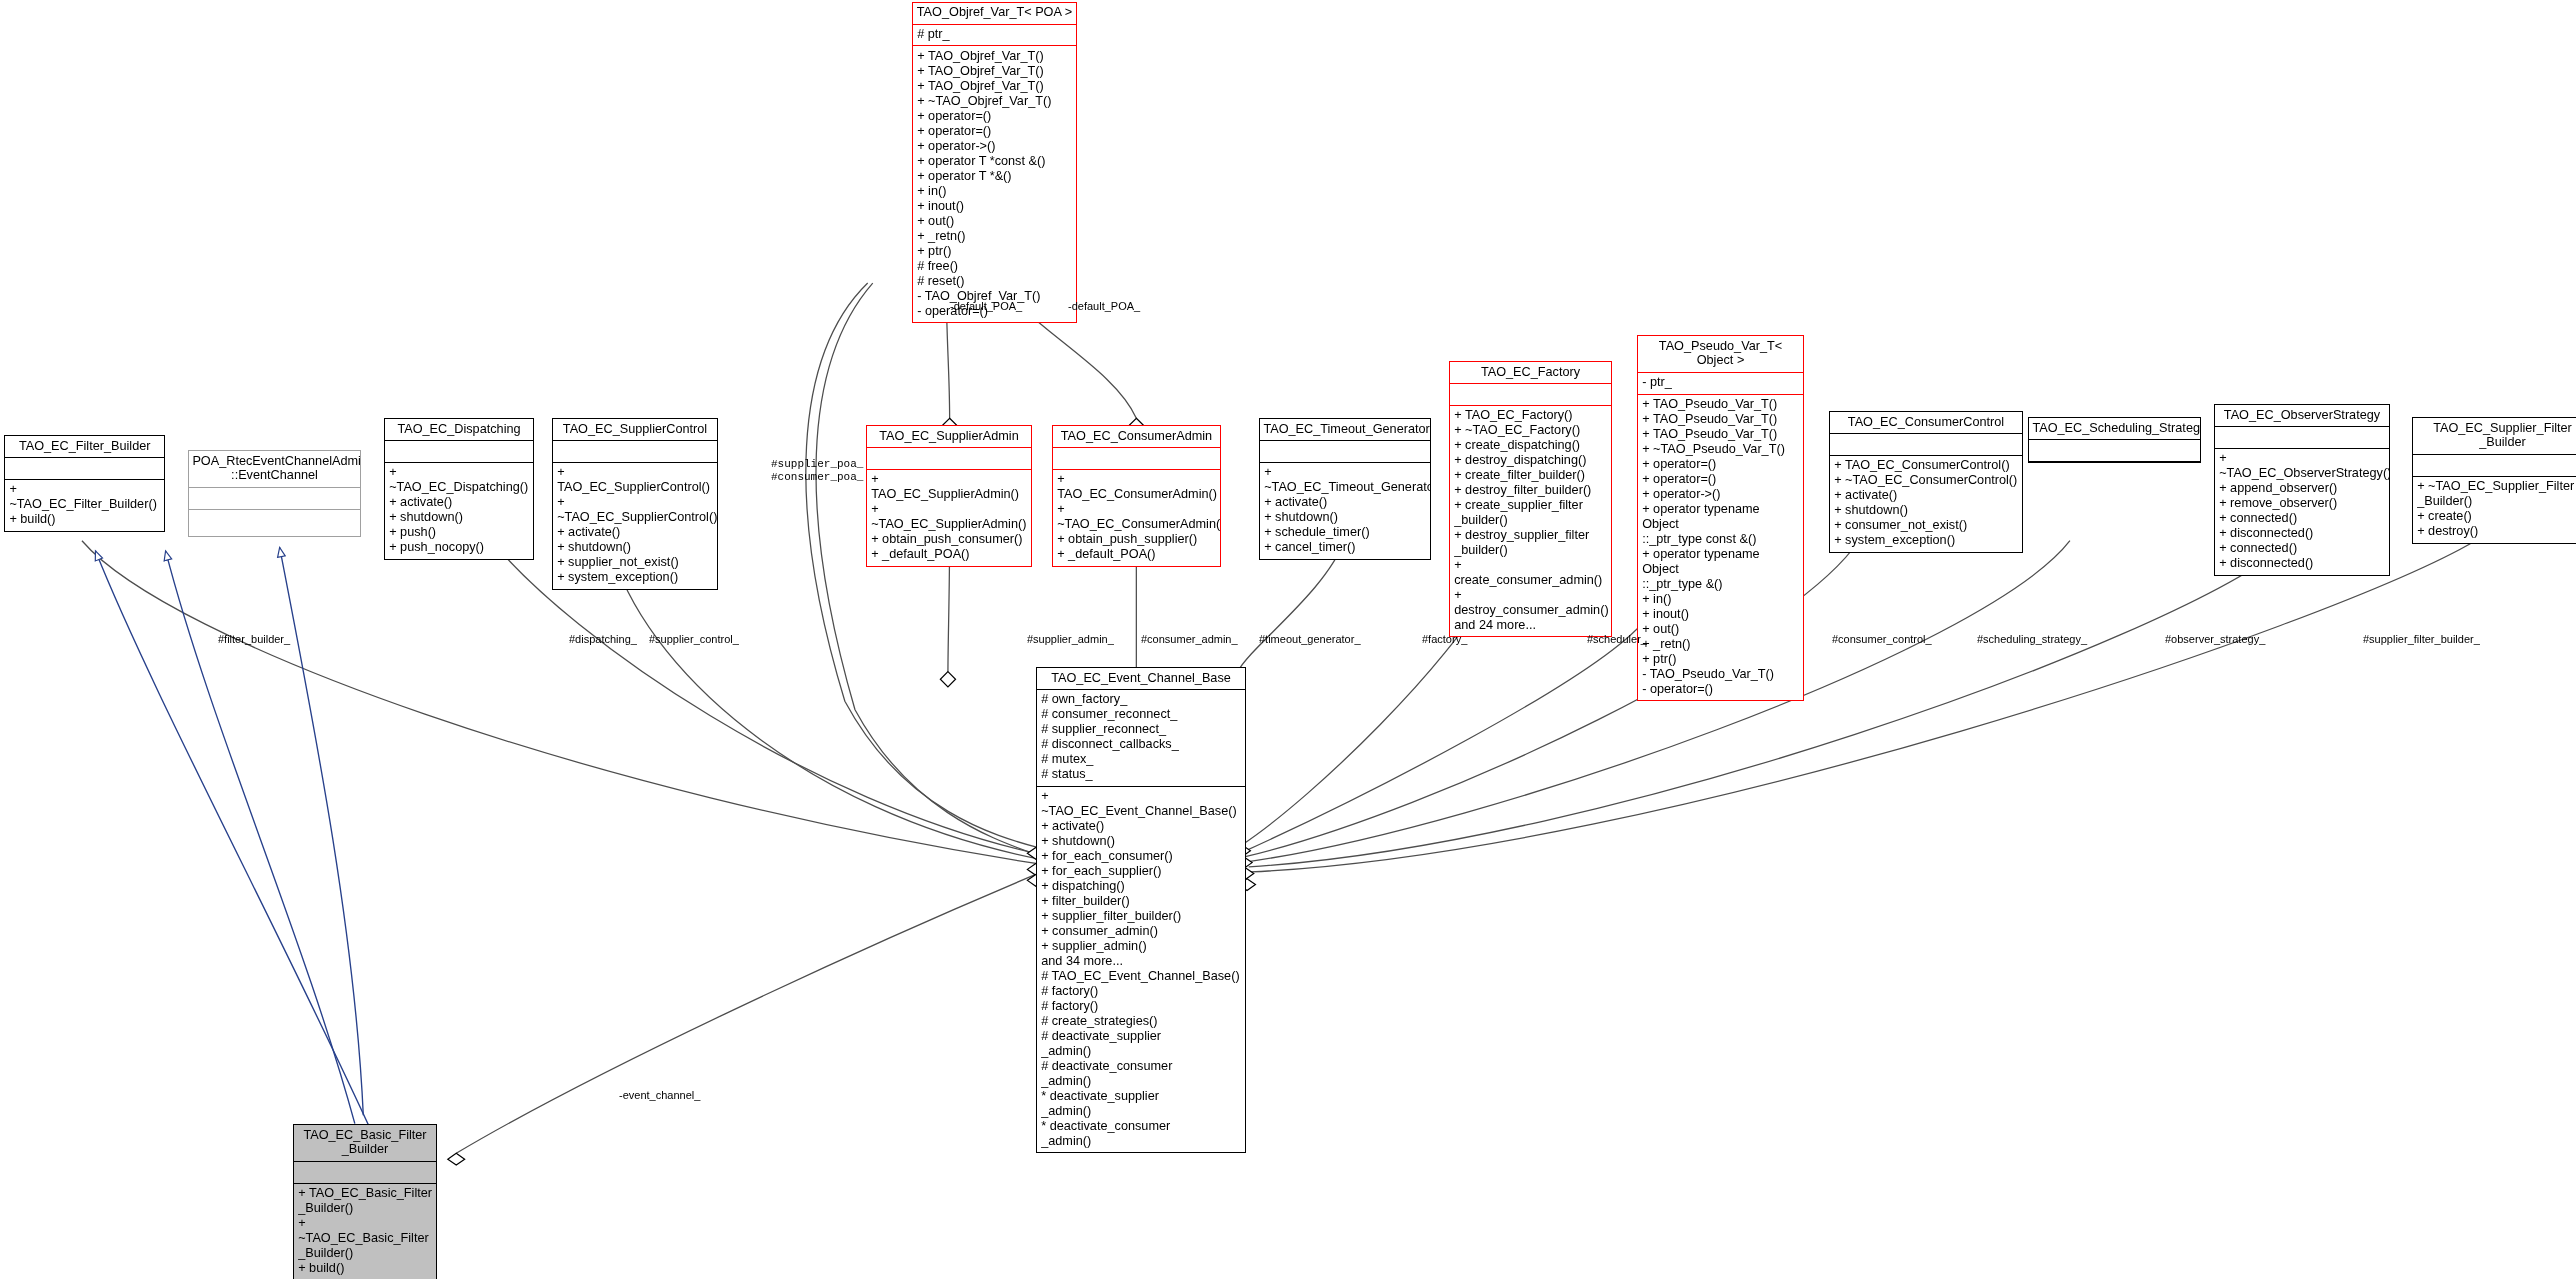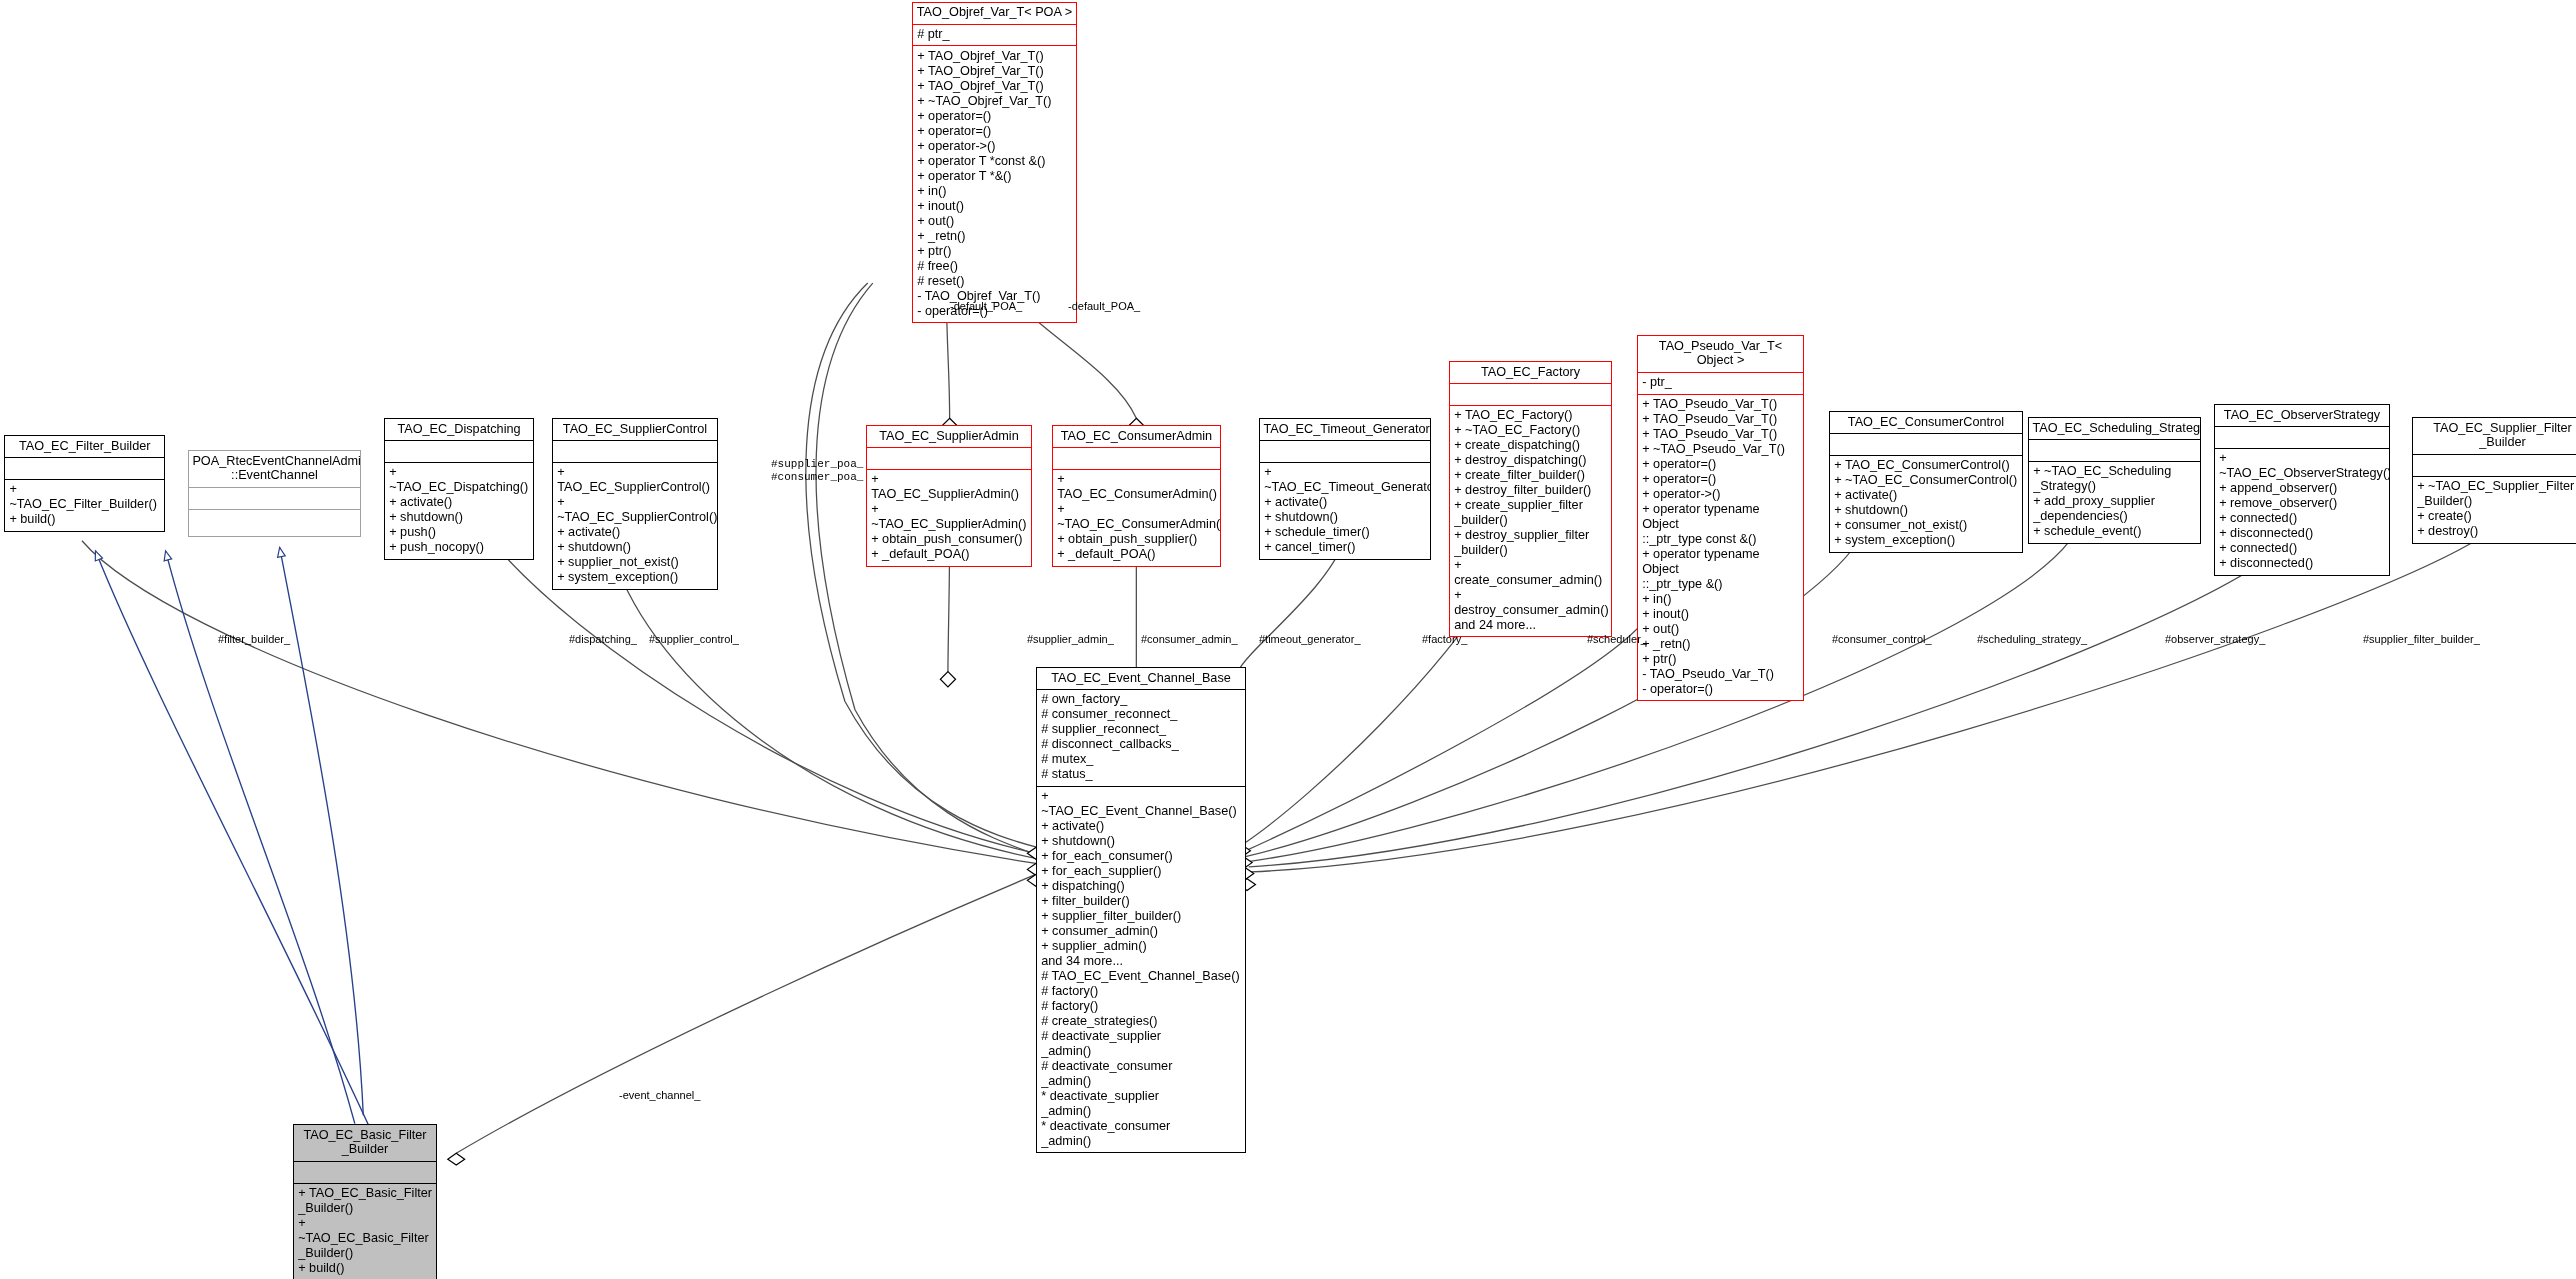--- a/index.html
+++ b/index.html
@@ -329,27 +329,20 @@
       <div class="row">+ consumer_not_exist()</div>
       <div class="row">+ system_exception()</div>
     </div>
   </div>
 
   <div class="uml" style="left:2028px; top:417px; width:173px;">
     <div class="title">TAO_EC_Scheduling_Strategy</div>
     <div class="sep"></div>
     <div class="attrs empty"></div>
     <div class="sep"></div>
-    <div class="ops">
-      <div class="row">+ ~TAO_EC_Scheduling
-_Strategy()</div>
-      <div class="row">+ add_proxy_supplier
-_dependencies()</div>
-      <div class="row">+ schedule_event()</div>
-    </div>
   </div>
 
   <div class="uml" style="left:2214px; top:404px; width:176px;">
     <div class="title">TAO_EC_ObserverStrategy</div>
     <div class="sep"></div>
     <div class="attrs empty"></div>
     <div class="sep"></div>
     <div class="ops">
       <div class="row">+ ~TAO_EC_ObserverStrategy()</div>
       <div class="row">+ append_observer()</div>

